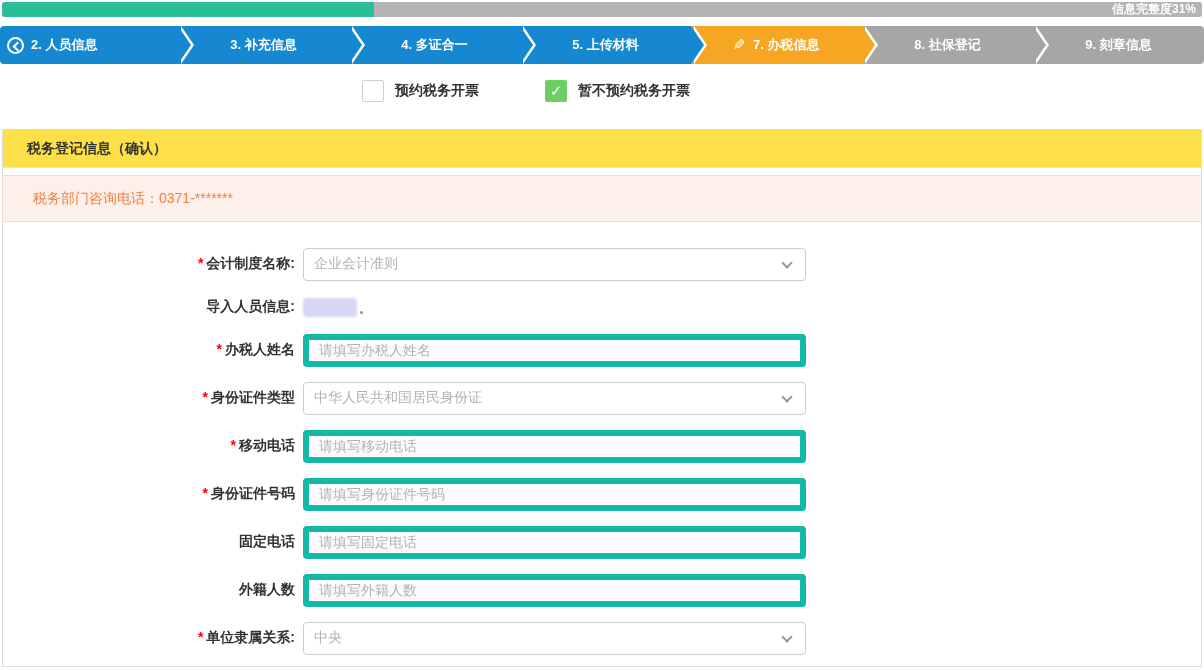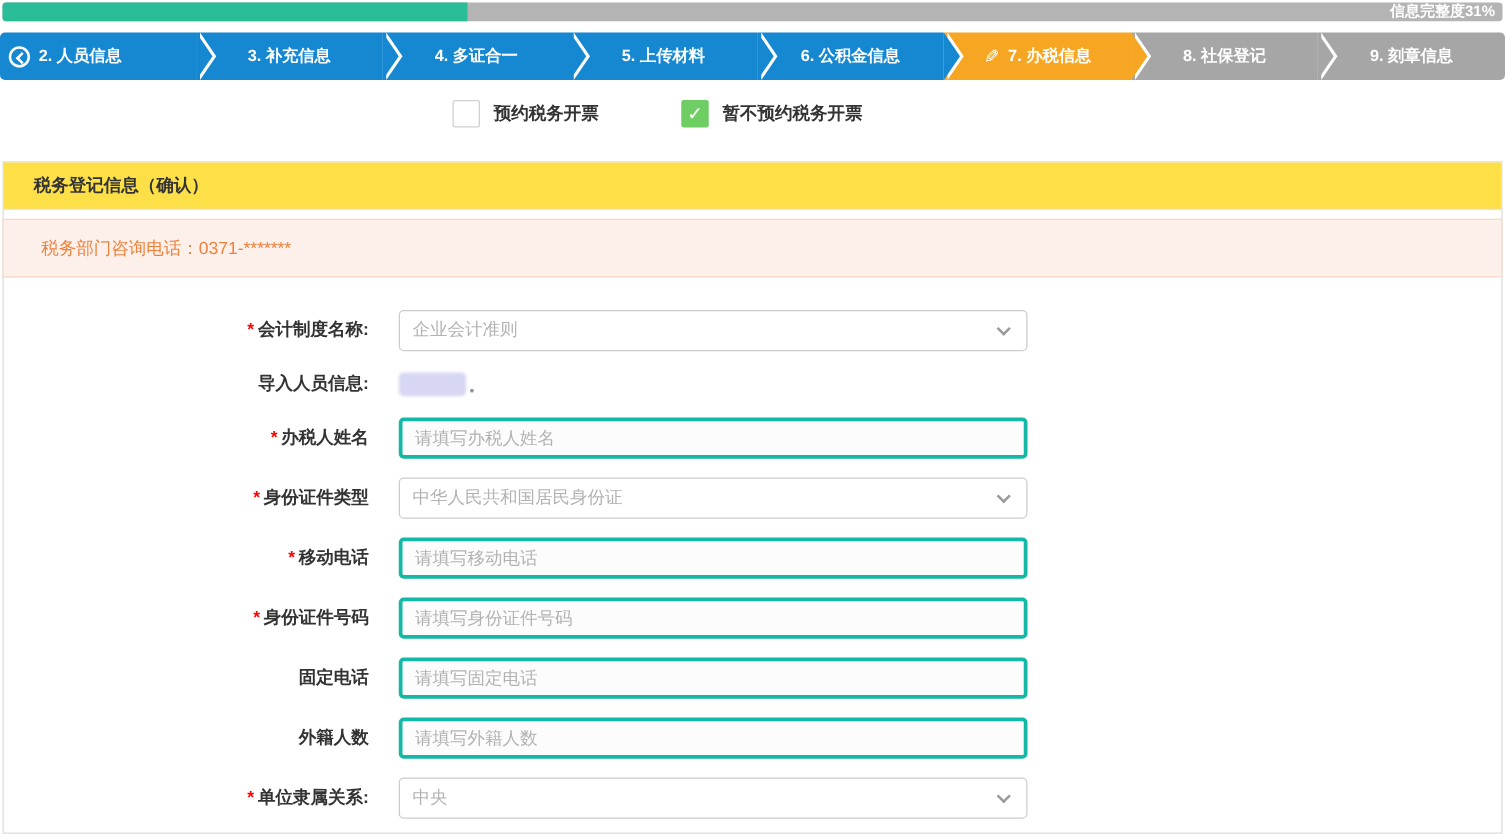--- a/index.html
+++ b/index.html
@@ -92,24 +92,24 @@
     color: #ef813d; font-size: 14px;
     padding-left: 30px;
   }
 
   
   .form { padding: 18px 0 4px 0; }
   .frow { display: flex; align-items: center; height: 48px; }
   .frow.slim { height: 38px; }
   .flabel { width: 292px; text-align: right; font-size: 14px; font-weight: bold; color: #333; white-space: nowrap; }
   .star { color: #fe0000; margin-right: 3px; }
-  .fctrl { margin-left: 24px; display: flex; align-items: center; }
+  .fctrl { margin-left: 8px; display: flex; align-items: center; }
   input.txt {
     width: 503px; height: 33px;
-    border: 3px solid #14b8a6; border-radius: 4px;
+    border: 6px solid #14b8a6; border-radius: 4px;
     background: #fcfcfc;
     padding: 0 10px; font-size: 14px; color: #555;
     font-family: inherit; outline: none;
   }
   input.txt::placeholder { color: #b2b2b2; opacity: 1; }
   .sel {
     width: 503px; height: 33px; position: relative;
     border: 1px solid #ccc; border-radius: 4px;
     background: #fff;
     display: flex; align-items: center;
@@ -140,23 +140,20 @@
     </div>
     <div class="step" style="--c: #1588d1; z-index: 19;">
       <span>3. 补充信息</span>
     </div>
     <div class="step" style="--c: #1588d1; z-index: 18;">
       <span>4. 多证合一</span>
     </div>
     <div class="step" style="--c: #1588d1; z-index: 17;">
       <span>5. 上传材料</span>
     </div>
-    <div class="step" style="--c: #1588d1; z-index: 16;">
-      <span>6. 公积金信息</span>
-    </div>
     <div class="step" style="--c: #f6a623; z-index: 15;">
       <span class="pencil-ic">✎</span>
       <span>7. 办税信息</span>
     </div>
     <div class="step" style="--c: #a6a6a6; z-index: 14;">
       <span>8. 社保登记</span>
     </div>
     <div class="step last" style="--c: #a6a6a6; z-index: 13;">
       <span>9. 刻章信息</span>
     </div>

